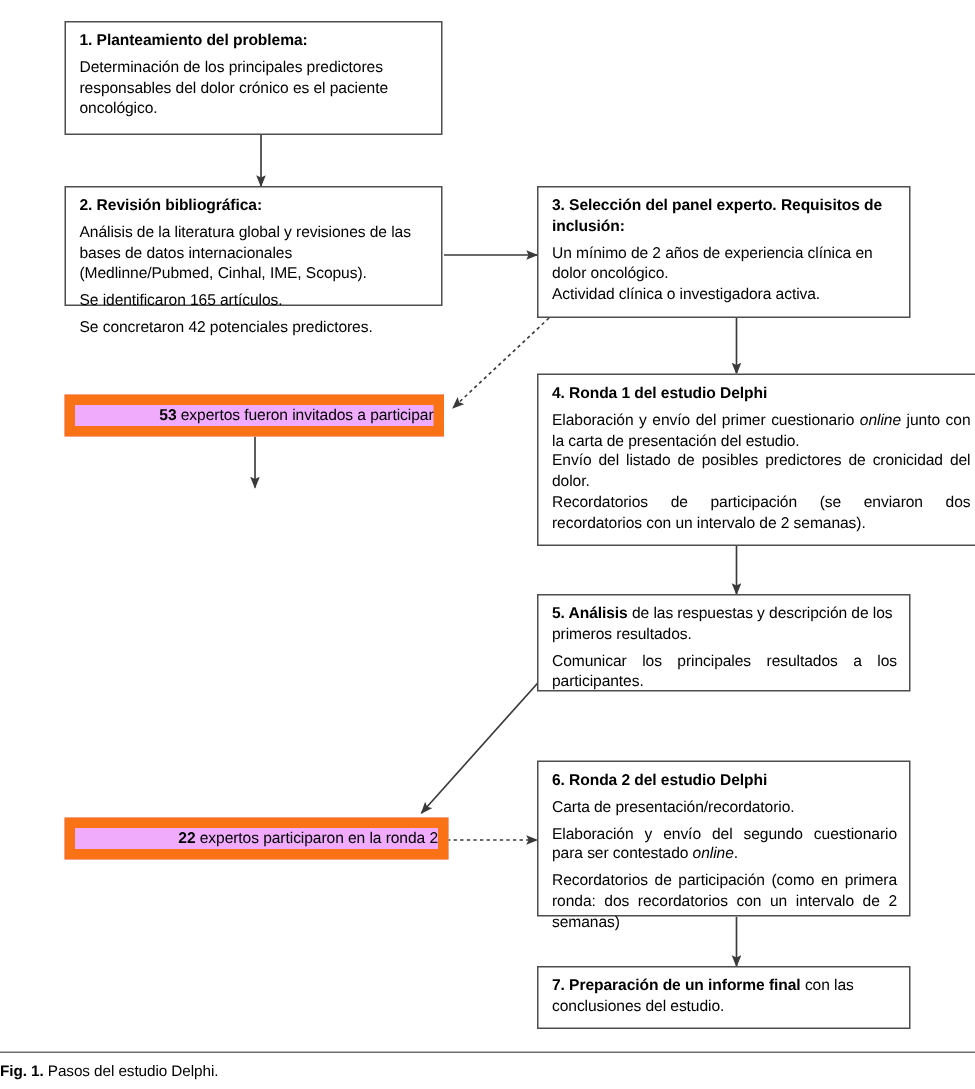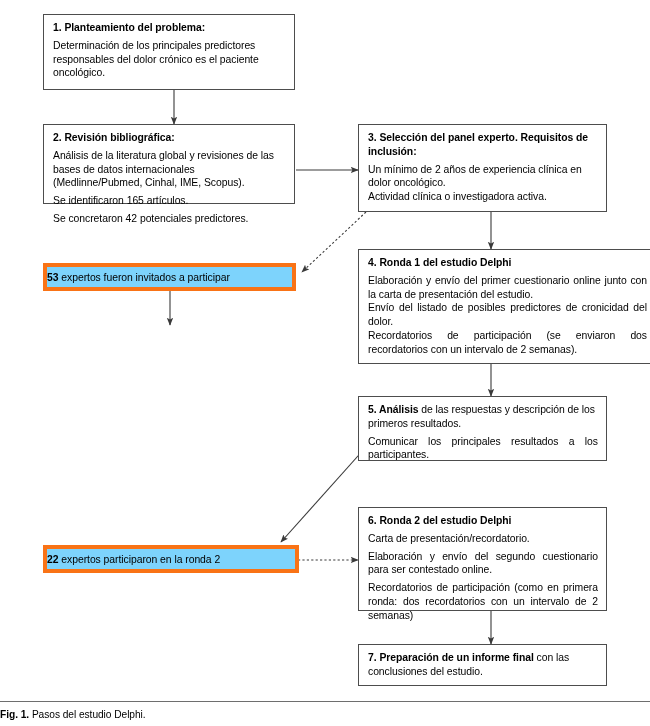--- a/index.html
+++ b/index.html
@@ -44,33 +44,34 @@
   .box p:last-child {
     margin-bottom: 0;
   }
   .box p.tight {
     margin-bottom: 0;
   }
   .b {
     font-weight: bold;
   }
   .it {
+    font-style: italic;
   }
   .just {
     text-align: justify;
     text-align-last: left;
   }
   .count-box {
     position: absolute;
     box-sizing: border-box;
-    border: 4px solid #f97316;
-    background: #7dd3fc;
+    border: 7px solid #f97316;
+    background: #f0abfc;
     display: flex;
     align-items: center;
-    justify-content: flex-start;
+    justify-content: flex-end;
     font-size: 10.4px;
     letter-spacing: -0.05px;
   }
   .caption-rule {
     position: absolute;
     left: 0;
     top: 701px;
     width: 650px;
     height: 1px;
     background: #6e6e6e;

